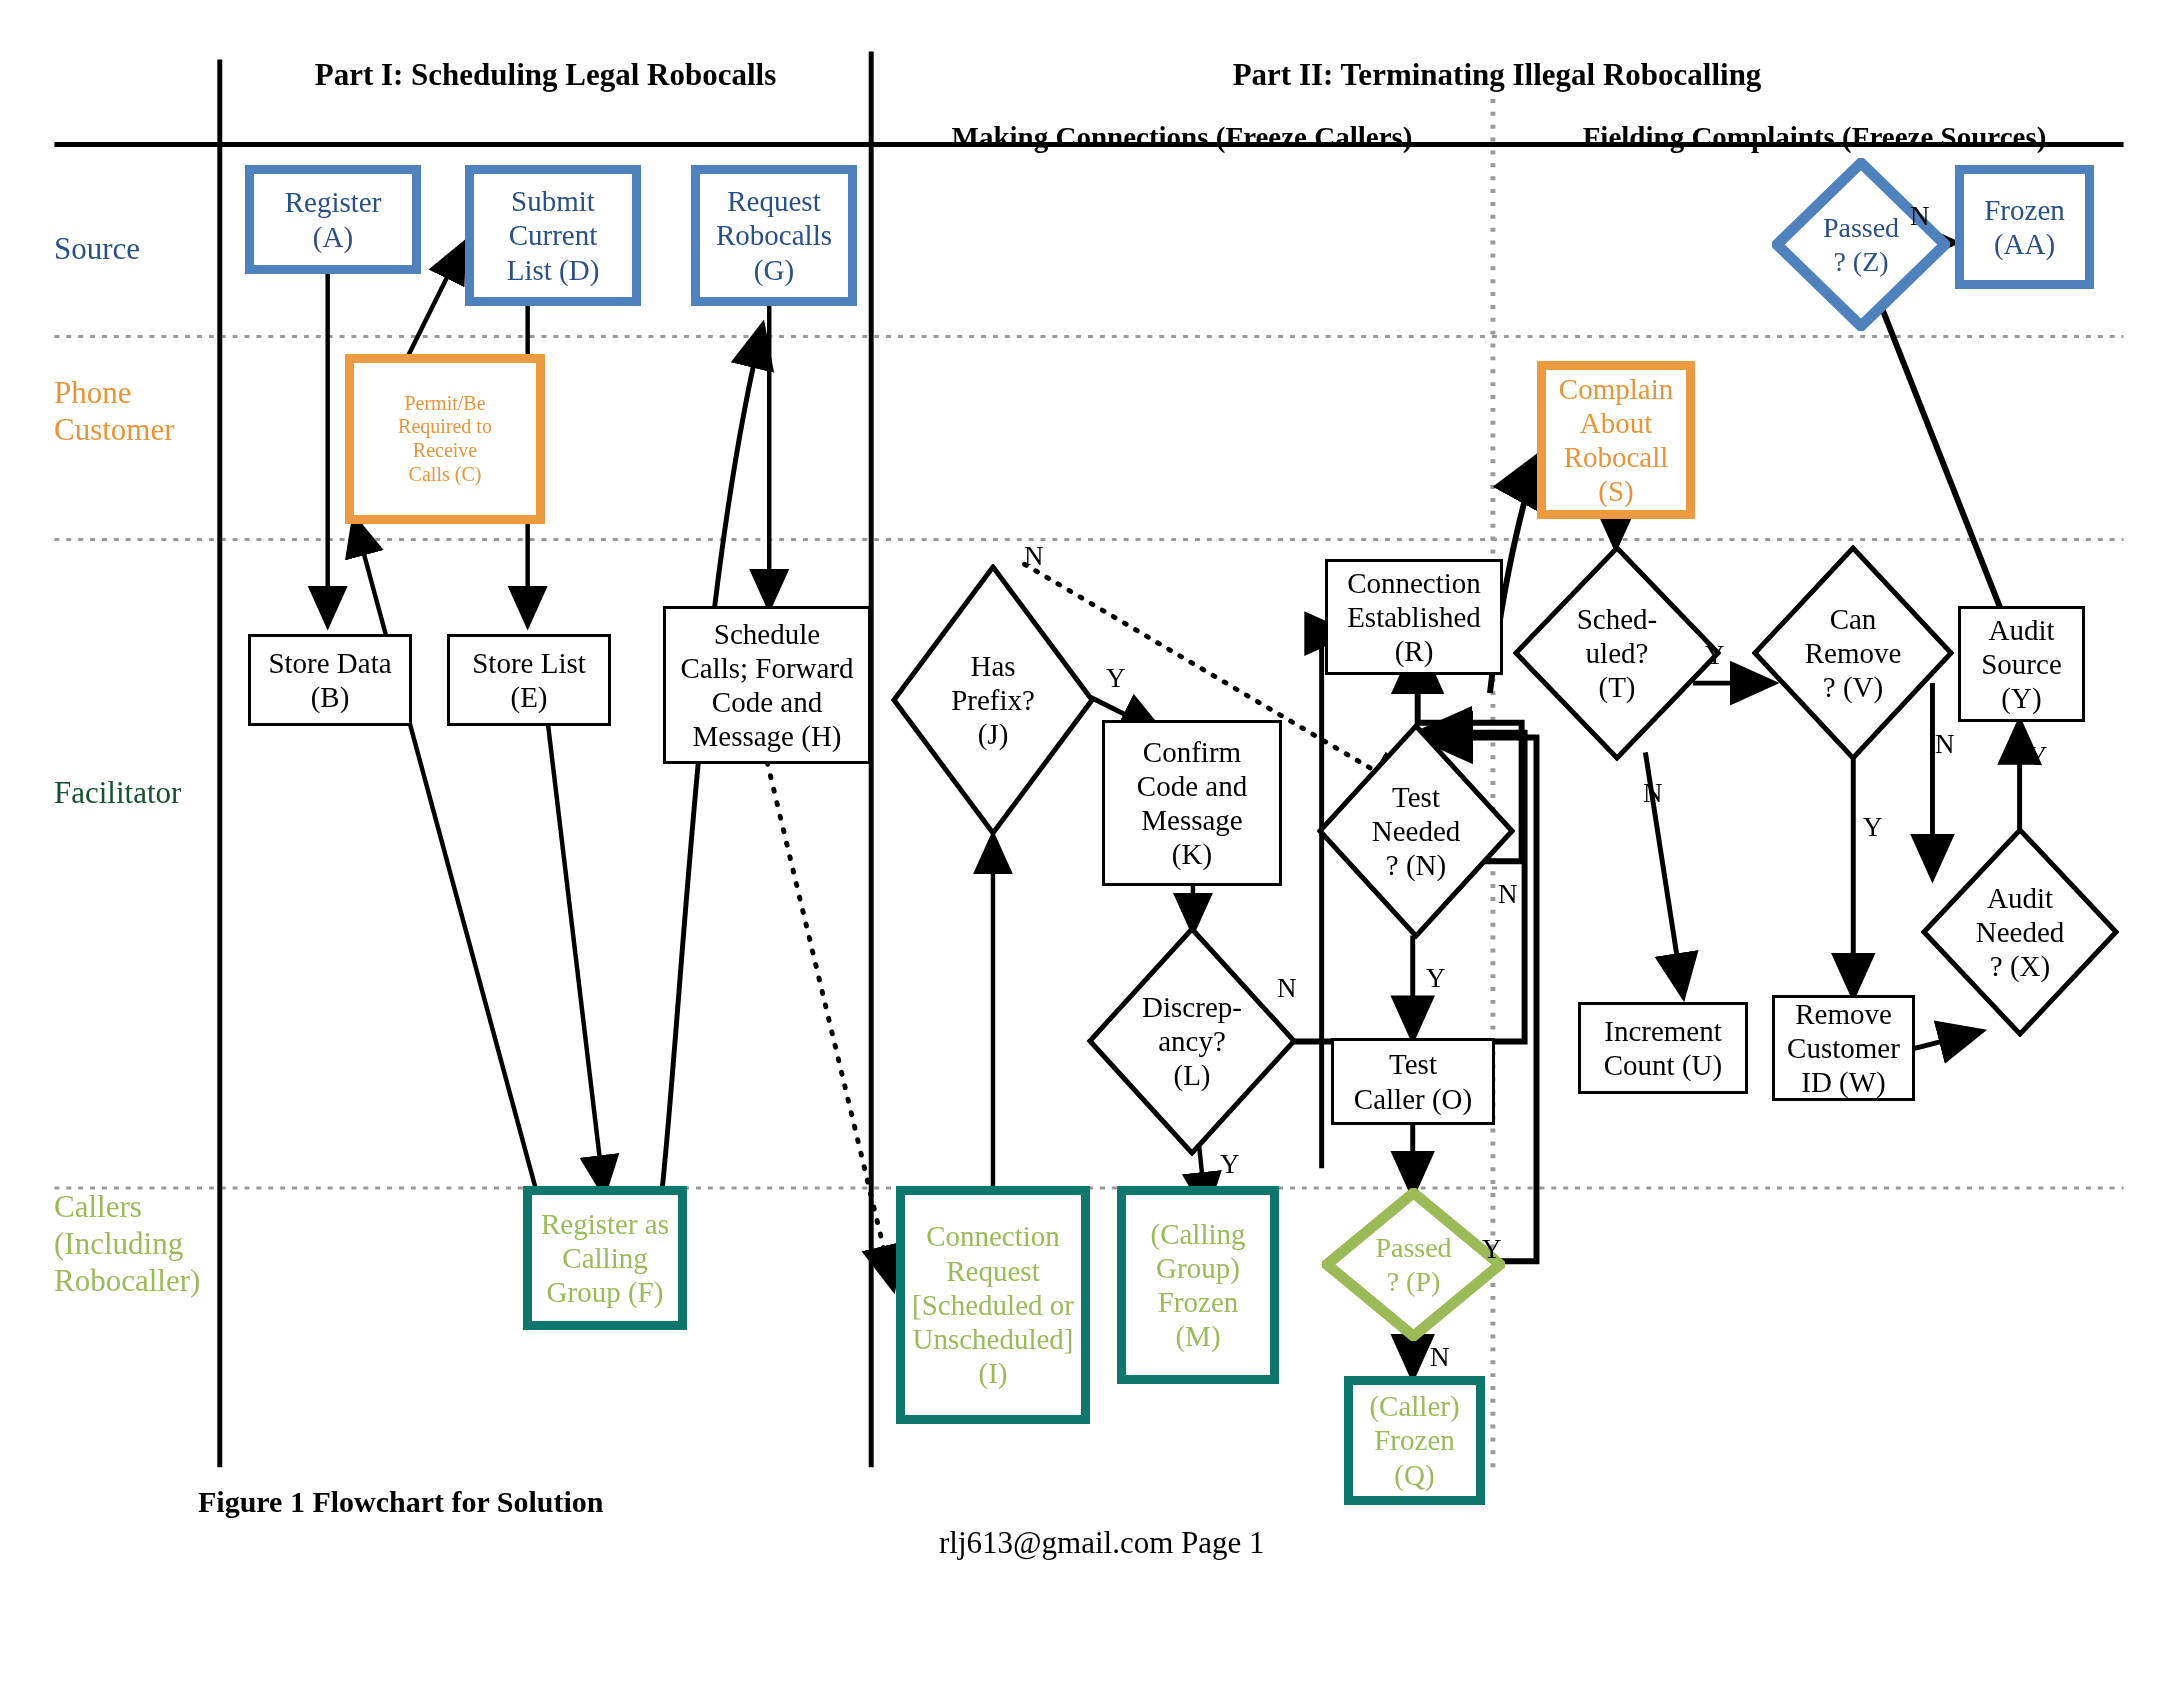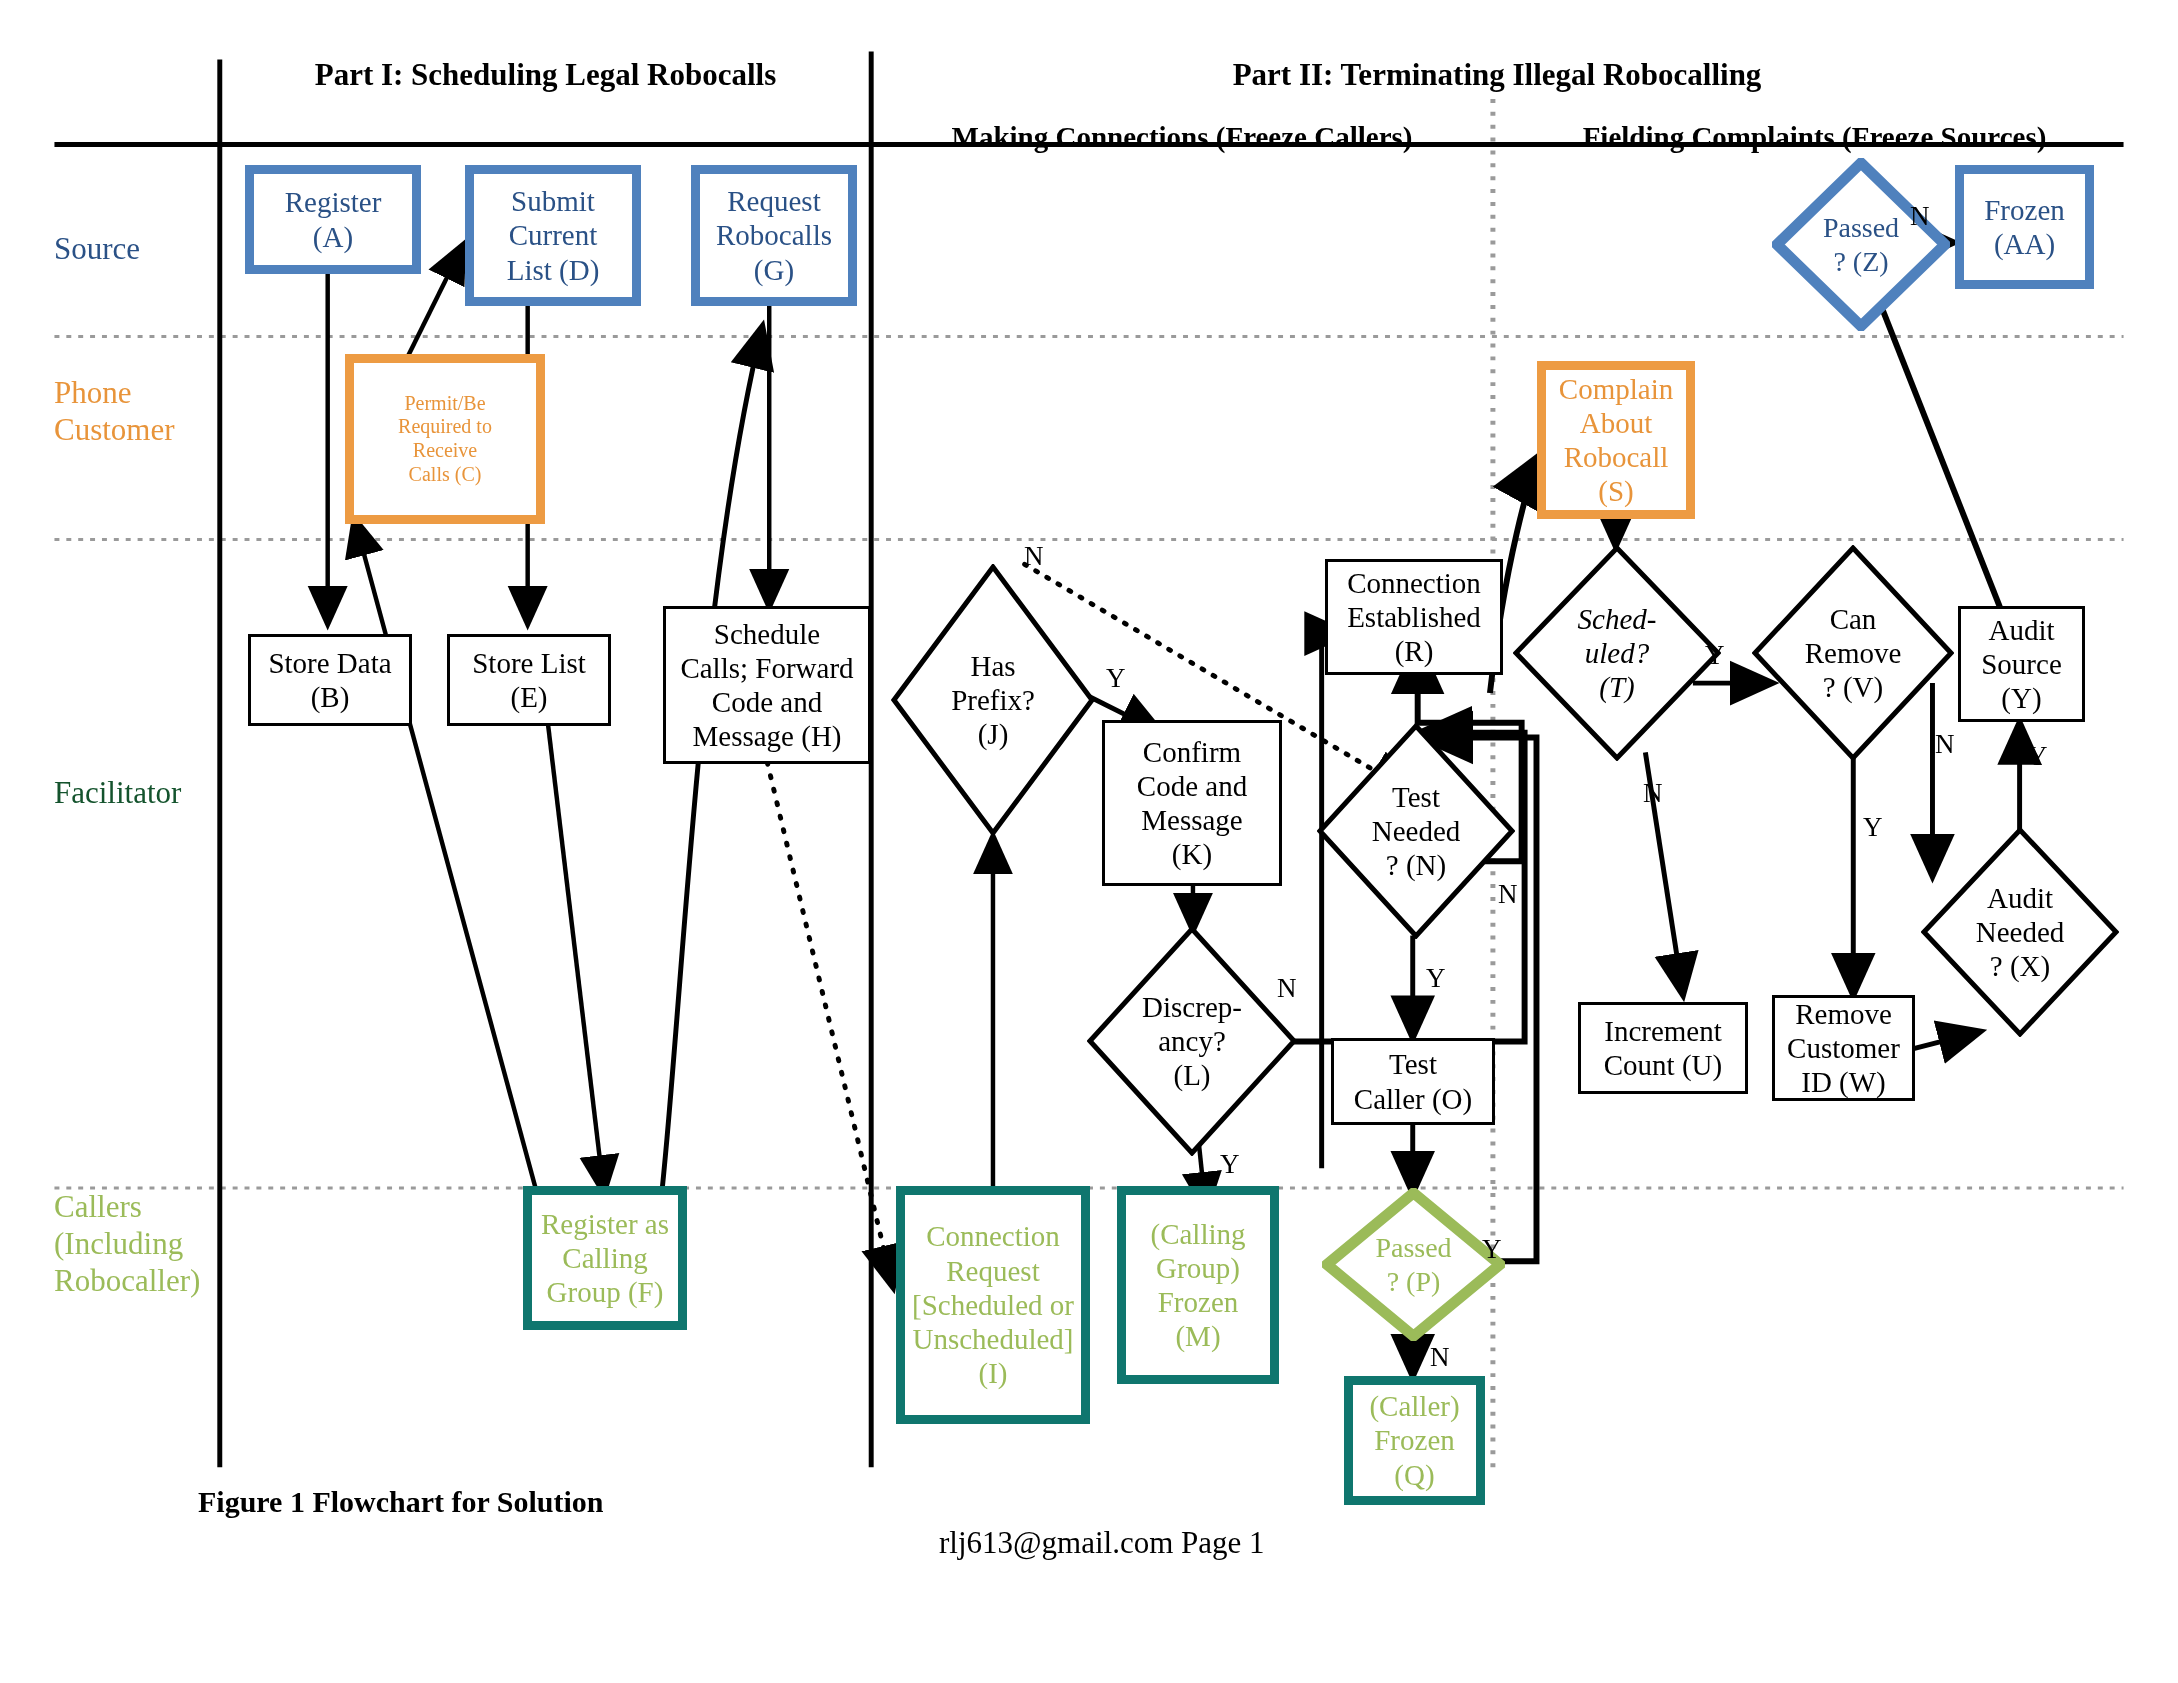--- a/index.html
+++ b/index.html
@@ -236,21 +236,21 @@
     <div class="dlbl" style="font-size:29px;white-space:pre;">Test
 Needed
 ? (N)</div>
   </div>
 
   <div class="node rect plain" style="left:1331px;top:1038px;width:164px;height:87px;">
     <span class="lbl" style="font-size:29px;white-space:pre;">Test
 Caller (O)</span>
   </div>
 
-  <div class="diamond plain" style="left:1513px;top:545px;width:208px;height:216px;font-style:italic;">
+  <div class="diamond plain" style="left:1513px;top:545px;width:208px;height:216px;">
     <svg class="shape" viewBox="0 0 210 218" preserveAspectRatio="none">
       <polygon points="105,3 207,109 105,215 3,109" fill="#fff" stroke="#000" stroke-width="5"></polygon>
     </svg>
     <div class="dlbl" style="font-size:29px;white-space:pre;">Sched-
 uled?
 (T)</div>
   </div>
 
   <div class="node rect plain" style="left:1578px;top:1002px;width:170px;height:92px;">
     <span class="lbl" style="font-size:29px;white-space:pre;">Increment

